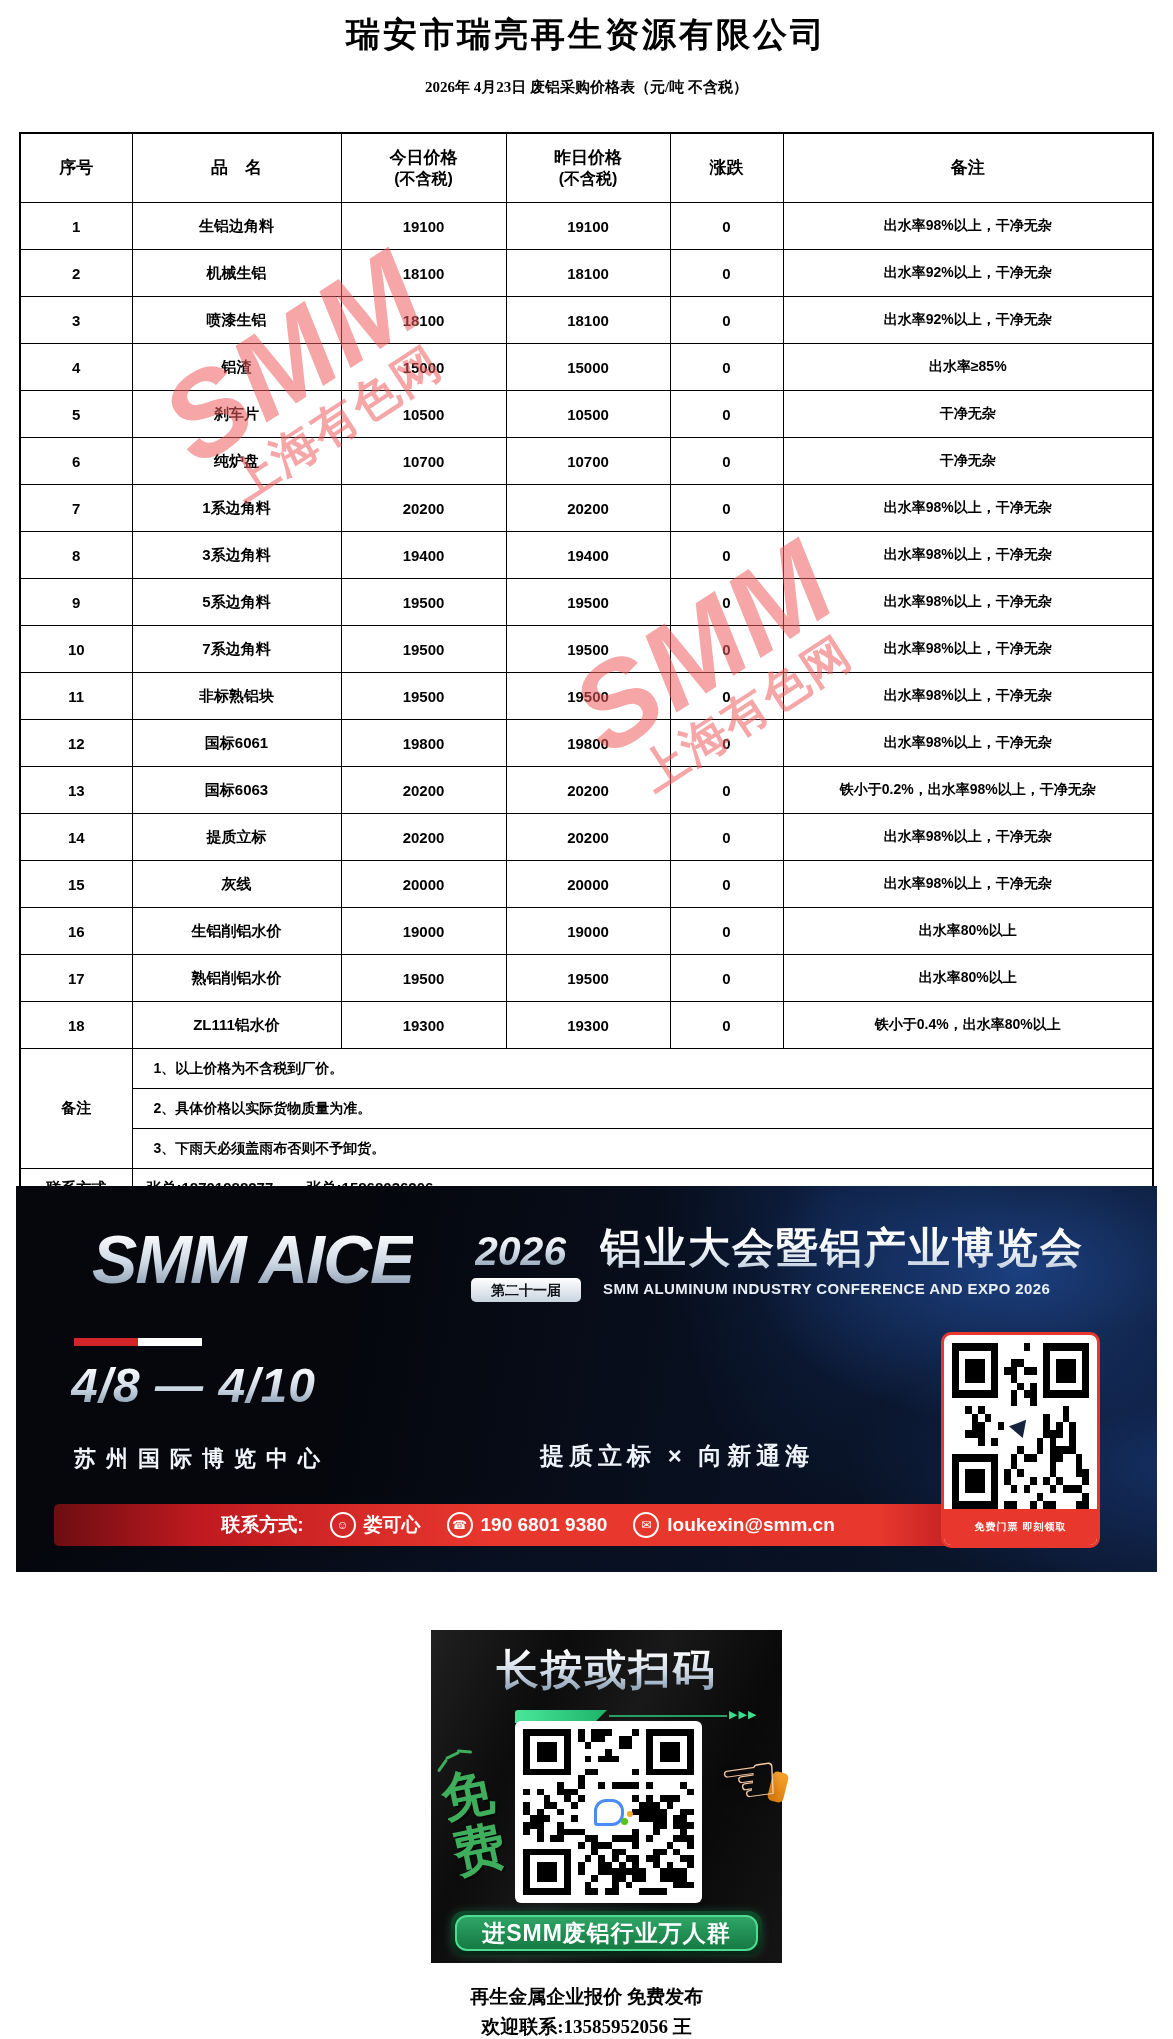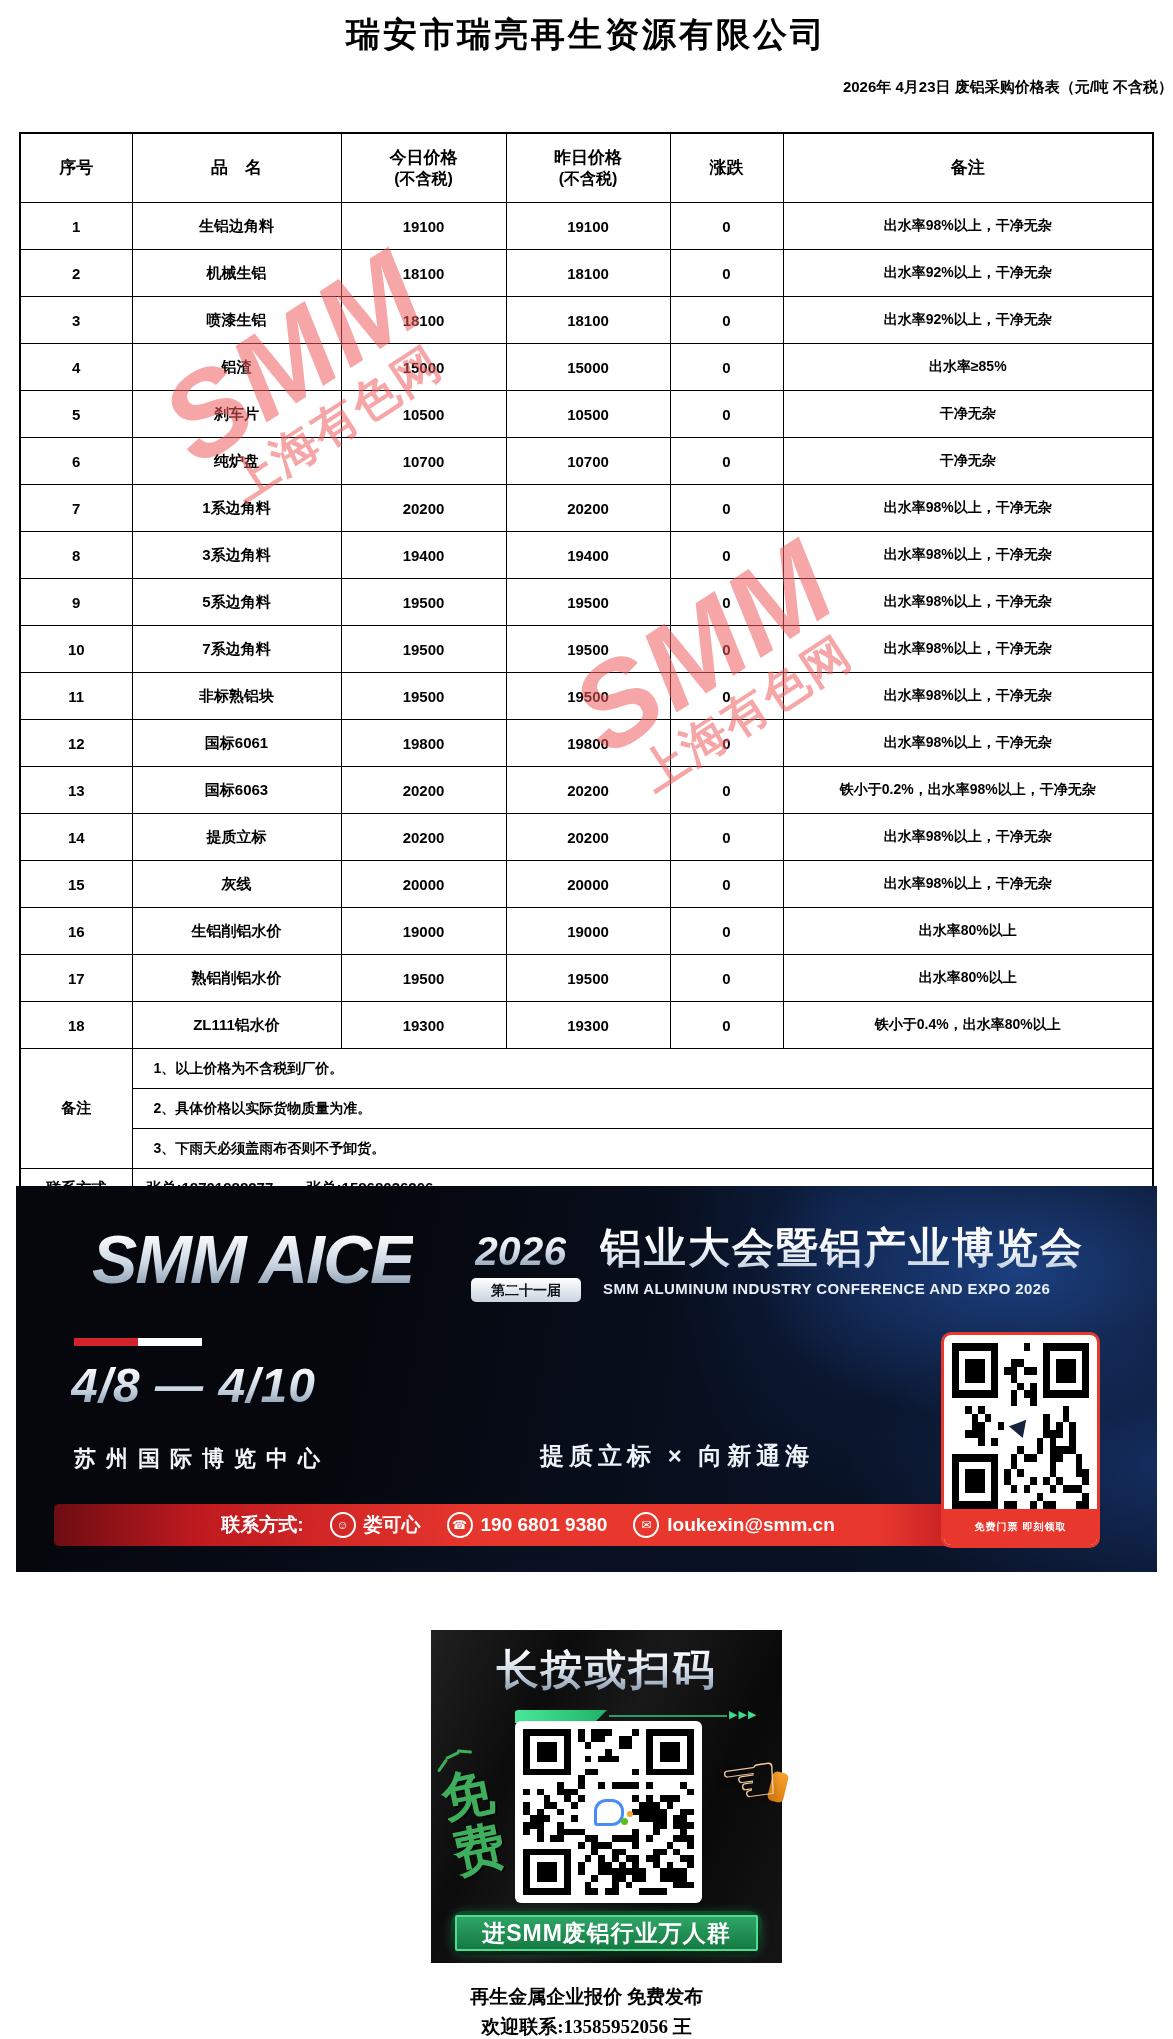--- a/index.html
+++ b/index.html
@@ -2,22 +2,22 @@
 <html><head>
 <meta charset="utf-8">
 <style>
   html,body{margin:0;padding:0;background:#ffffff;}
   .page{position:relative;width:1173px;height:2039px;background:#fff;margin:0 auto;
         font-family:"Liberation Sans","DejaVu Sans",sans-serif;color:#000;overflow:hidden;}
 
   
   .doc-title{position:absolute;top:12px;left:0;width:100%;text-align:center;
              font-size:34px;font-weight:900;letter-spacing:3px;}
-  .doc-subtitle{position:absolute;top:78px;left:0;width:100%;text-align:right;
-                font-size:15px;font-weight:700;}
+  .doc-subtitle{position:absolute;top:78px;left:0;width:100%;text-align:center;
+                font-size:15px;font-weight:700;font-family:Liberation Serif, serif;}
 
   
   table.price{position:absolute;left:19px;top:132px;width:1133px;
               border-collapse:collapse;table-layout:fixed;}
   table.price td,table.price th{border:1px solid #000;text-align:center;padding:0;overflow:hidden;}
   table.price{border:2px solid #000;}
   tr.head th{height:68px;font-size:17px;font-weight:800;line-height:1.25;}
   tr.head .sub{display:block;font-size:16px;}
   tr.data td{height:46px;font-size:15px;font-weight:600;}
   tr.data td.c-name{font-weight:800;font-size:15px;}
@@ -114,21 +114,21 @@
   .sparks i:nth-child(1){transform:rotate(-55deg);left:0;top:10px;}
   .sparks i:nth-child(2){transform:rotate(-25deg);left:10px;top:0;}
   .sparks i:nth-child(3){transform:rotate(5deg);left:22px;top:-4px;}
   .hand{position:absolute;left:288px;top:116px;}
   .hand .cuff{position:absolute;right:-6px;top:26px;width:16px;height:30px;border-radius:5px;
           background:linear-gradient(180deg,#f7a22e,#df7f10);transform:rotate(14deg);}
   .hand .glyph{position:relative;font-size:68px;line-height:68px;color:#f4c9a2;
           text-shadow:0 3px 6px rgba(0,0,0,.5);transform:rotate(-8deg);display:block;}
   .join-btn-frame{position:absolute;left:20px;top:281px;width:311px;height:44px;border-radius:13px;
           background:linear-gradient(180deg,#0f4b2a,#082616);padding:0;box-shadow:0 0 10px rgba(63,220,140,.25);}
-  .join-btn{position:absolute;left:4px;top:4px;width:299px;height:32px;border-radius:2px;
+  .join-btn{position:absolute;left:4px;top:4px;width:299px;height:32px;border-radius:12px;
           border:2px solid #4ddc92;background:linear-gradient(180deg,#2fa566,#157a43);
           color:#fff;font-size:23px;font-weight:900;letter-spacing:1px;
           display:flex;align-items:center;justify-content:center;}
 
   
   .footer-1{position:absolute;top:1984px;left:0;width:100%;text-align:center;
           font-family:"Liberation Serif","DejaVu Serif",serif;font-size:19px;font-weight:700;}
   .footer-2{position:absolute;top:2014px;left:0;width:100%;text-align:center;
           font-family:"Liberation Serif","DejaVu Serif",serif;font-size:19px;font-weight:700;}
 </style>

